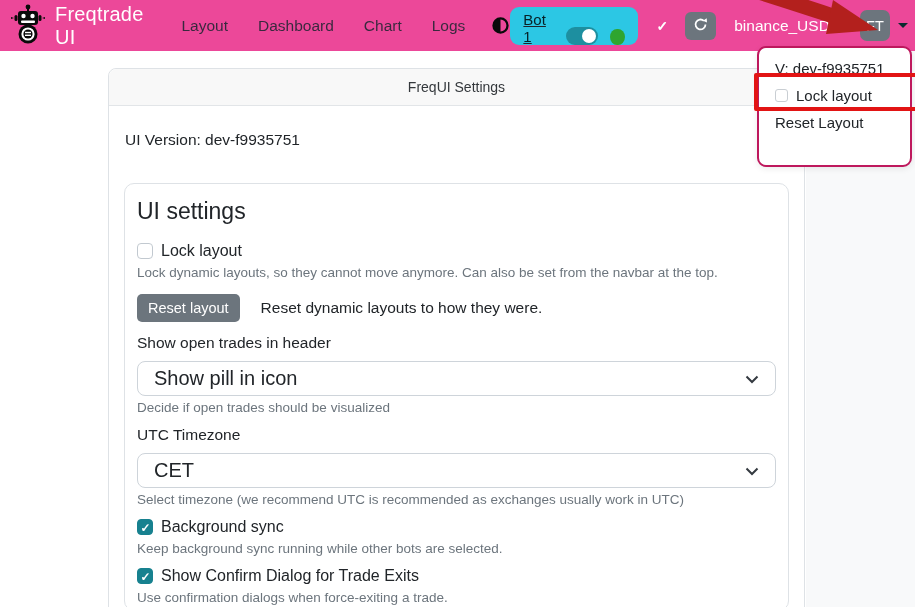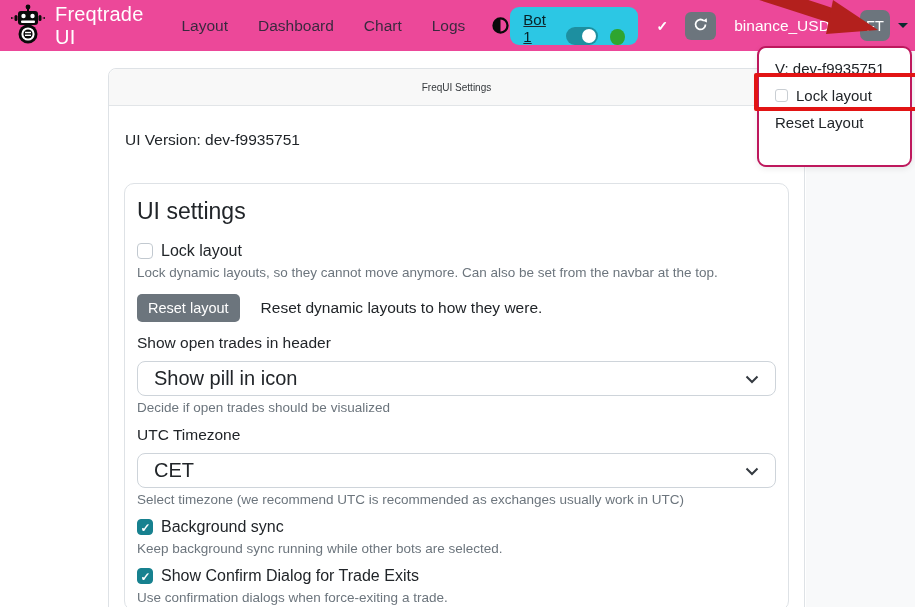--- a/index.html
+++ b/index.html
@@ -50,21 +50,21 @@
   .right-gutter { position:absolute; left:806px; top:51px; width:109px; height:556px; background:#f8f9fa; z-index:0; }
 
   
   .card {
     position:absolute; left:108px; top:68px; width:697px; height:560px;
     background:#ffffff; border:1px solid #dee2e6; border-radius:8px 8px 0 0; z-index:1;
   }
   .card-header {
     height:37px; background:#f8f8f8; border-bottom:1px solid #e2e5e8;
     border-radius:8px 8px 0 0; display:flex; align-items:center; justify-content:center;
-    font-size:10px; color:#34383c;
+    font-size:14px; color:#34383c;
   }
   .card-body { padding:15px; }
   .ui-version { font-size:15.5px; margin:10px 0 34px 1px; }
 
   .inner-box { border:1px solid #dee2e6; border-radius:10px; padding:10px 12px; height:428px; overflow:hidden; }
   .section-title { font-size:23px; font-weight:400; margin:4px 0 17px; color:#212529; }
 
   .check-row { display:flex; align-items:center; gap:8px; margin-bottom:5px; cursor:pointer; }
   .cb {
     width:16px; height:16px; border-radius:4px; background:#ffffff;

